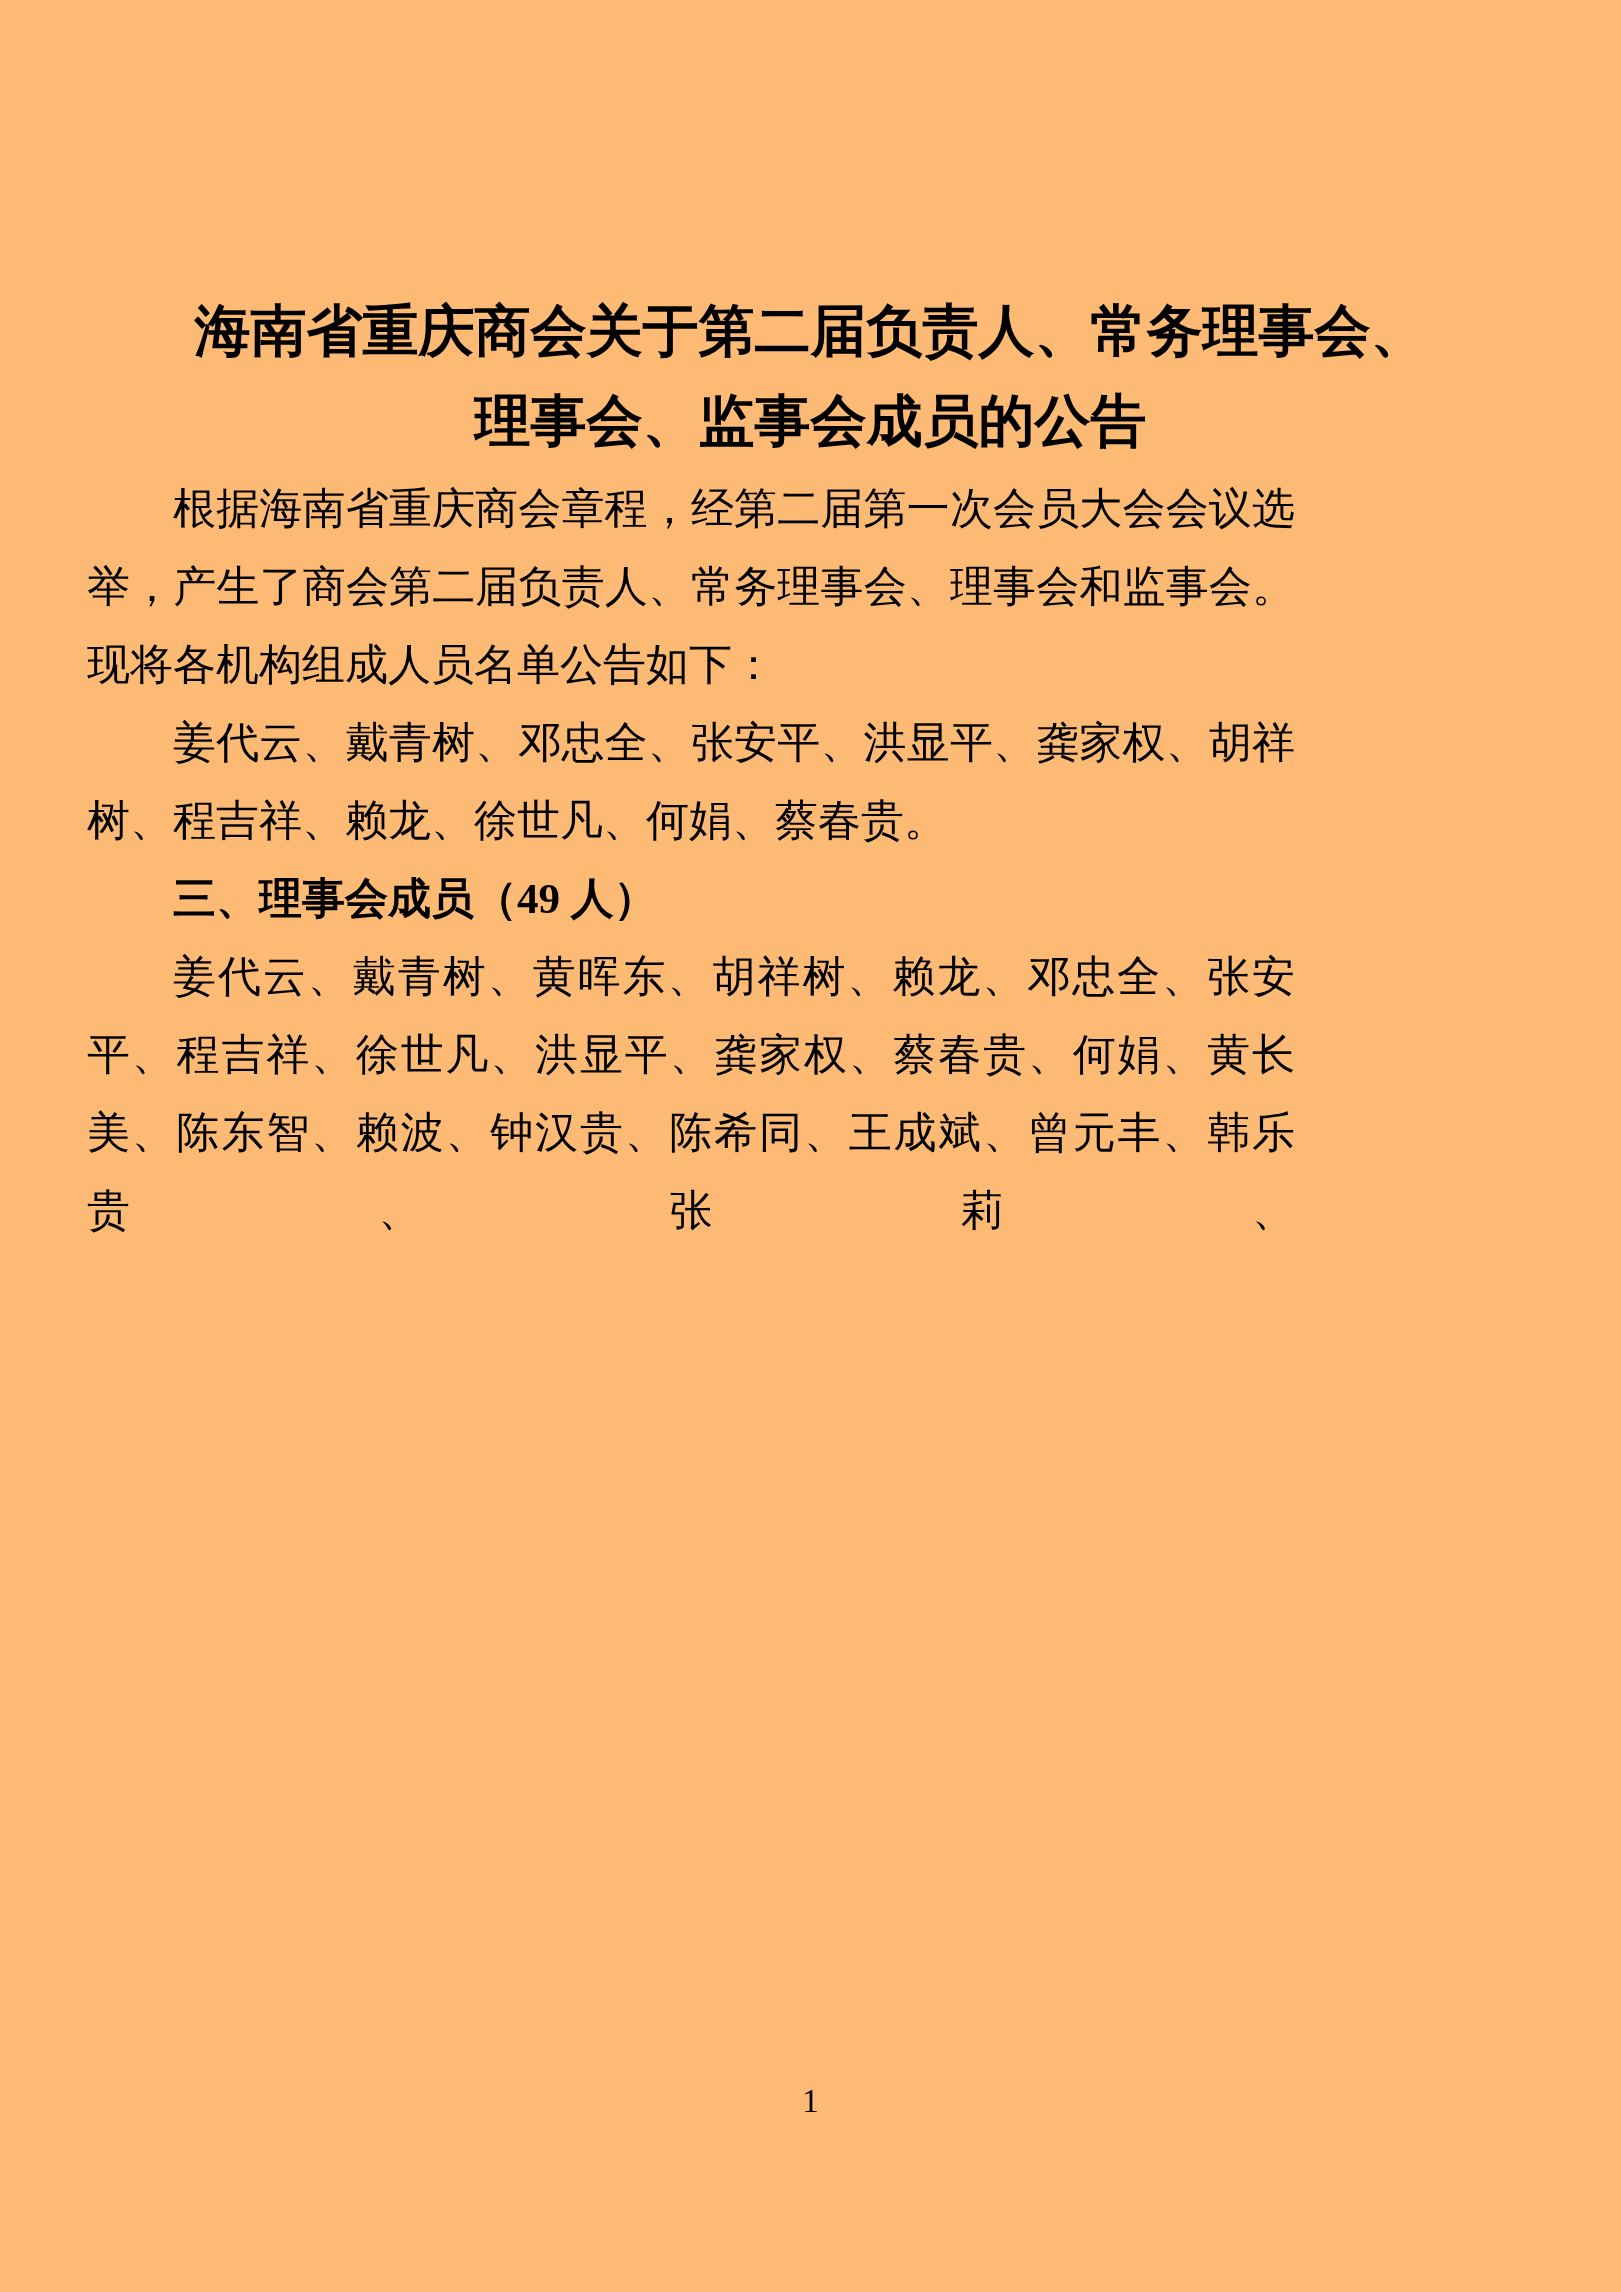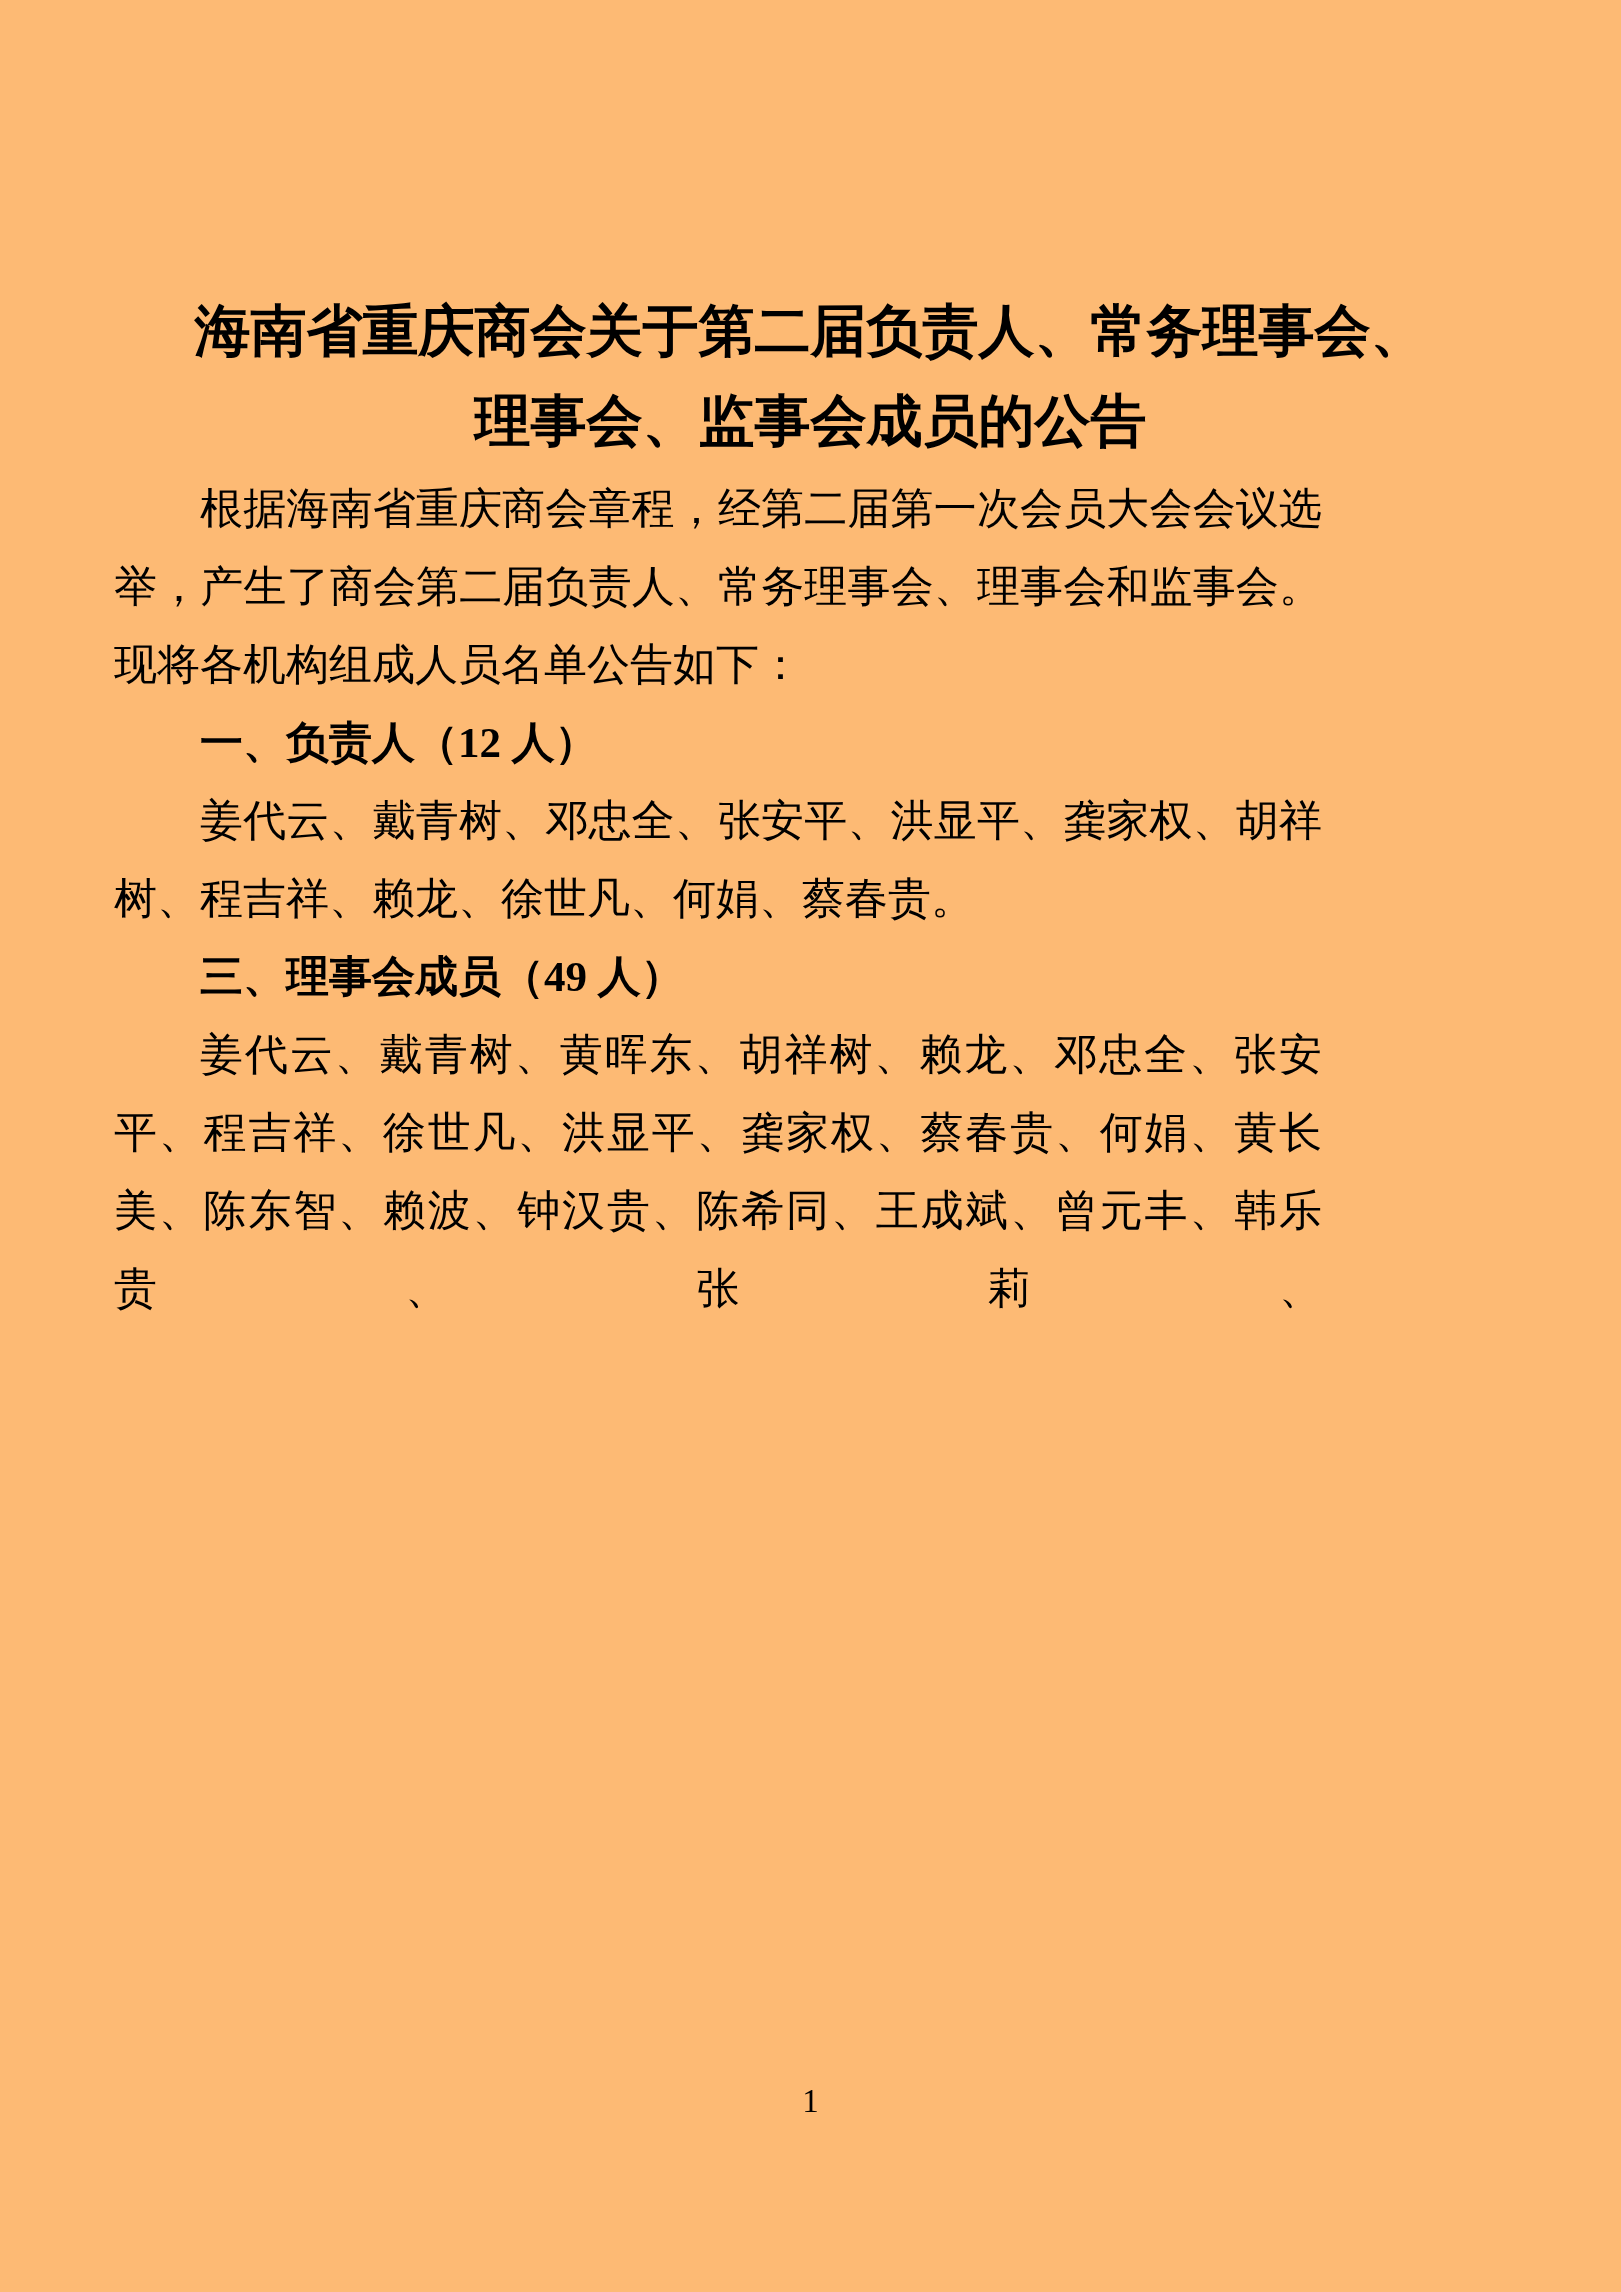--- a/index.html
+++ b/index.html
@@ -19,21 +19,21 @@
   .doc-title {
     margin: 286px 147px 0 147px;
     text-align: center;
     font-size: 56px;
     line-height: 90px;
     font-weight: bold;
     letter-spacing: 0px;
   }
   .content {
     width: 1208px;
-    margin-left: 114px;
+    margin-left: 87px;
     margin-top: 3.9px;
     font-size: 43px;
     line-height: 78px;
     text-align: justify;
   }
   .content p,
   .content h2 {
     margin: 0;
     padding: 0;
     text-indent: 86px;
@@ -62,21 +62,20 @@
 
   <div class="doc-title">
     <div>海南省重庆商会关于第二届负责人、常务理事会、</div>
     <div>理事会、监事会成员的公告</div>
   </div>
 
   <div class="content">
 
     <p>根据海南省重庆商会章程，经第二届第一次会员大会会议选举，产生了商会第二届负责人、常务理事会、理事会和监事会。现将各机构组成人员名单公告如下：</p>
 
-    <h2>一、负责人（12 人）</h2>
     <p>姜代云、戴青树、邓忠全、张安平、洪显平、龚家权、胡祥树、程吉祥、赖龙、徐世凡、何娟、蔡春贵。</p>
 
 
     <h2>三、理事会成员（49 人）</h2>
     <p class="names-cutoff">姜代云、戴青树、黄晖东、胡祥树、赖龙、邓忠全、张安平、程吉祥、徐世凡、洪显平、龚家权、蔡春贵、何娟、黄长美、陈东智、赖波、钟汉贵、陈希同、王成斌、曾元丰、韩乐贵、张莉、</p>
 
   </div>
 
   <div class="page-number">1</div>
 

